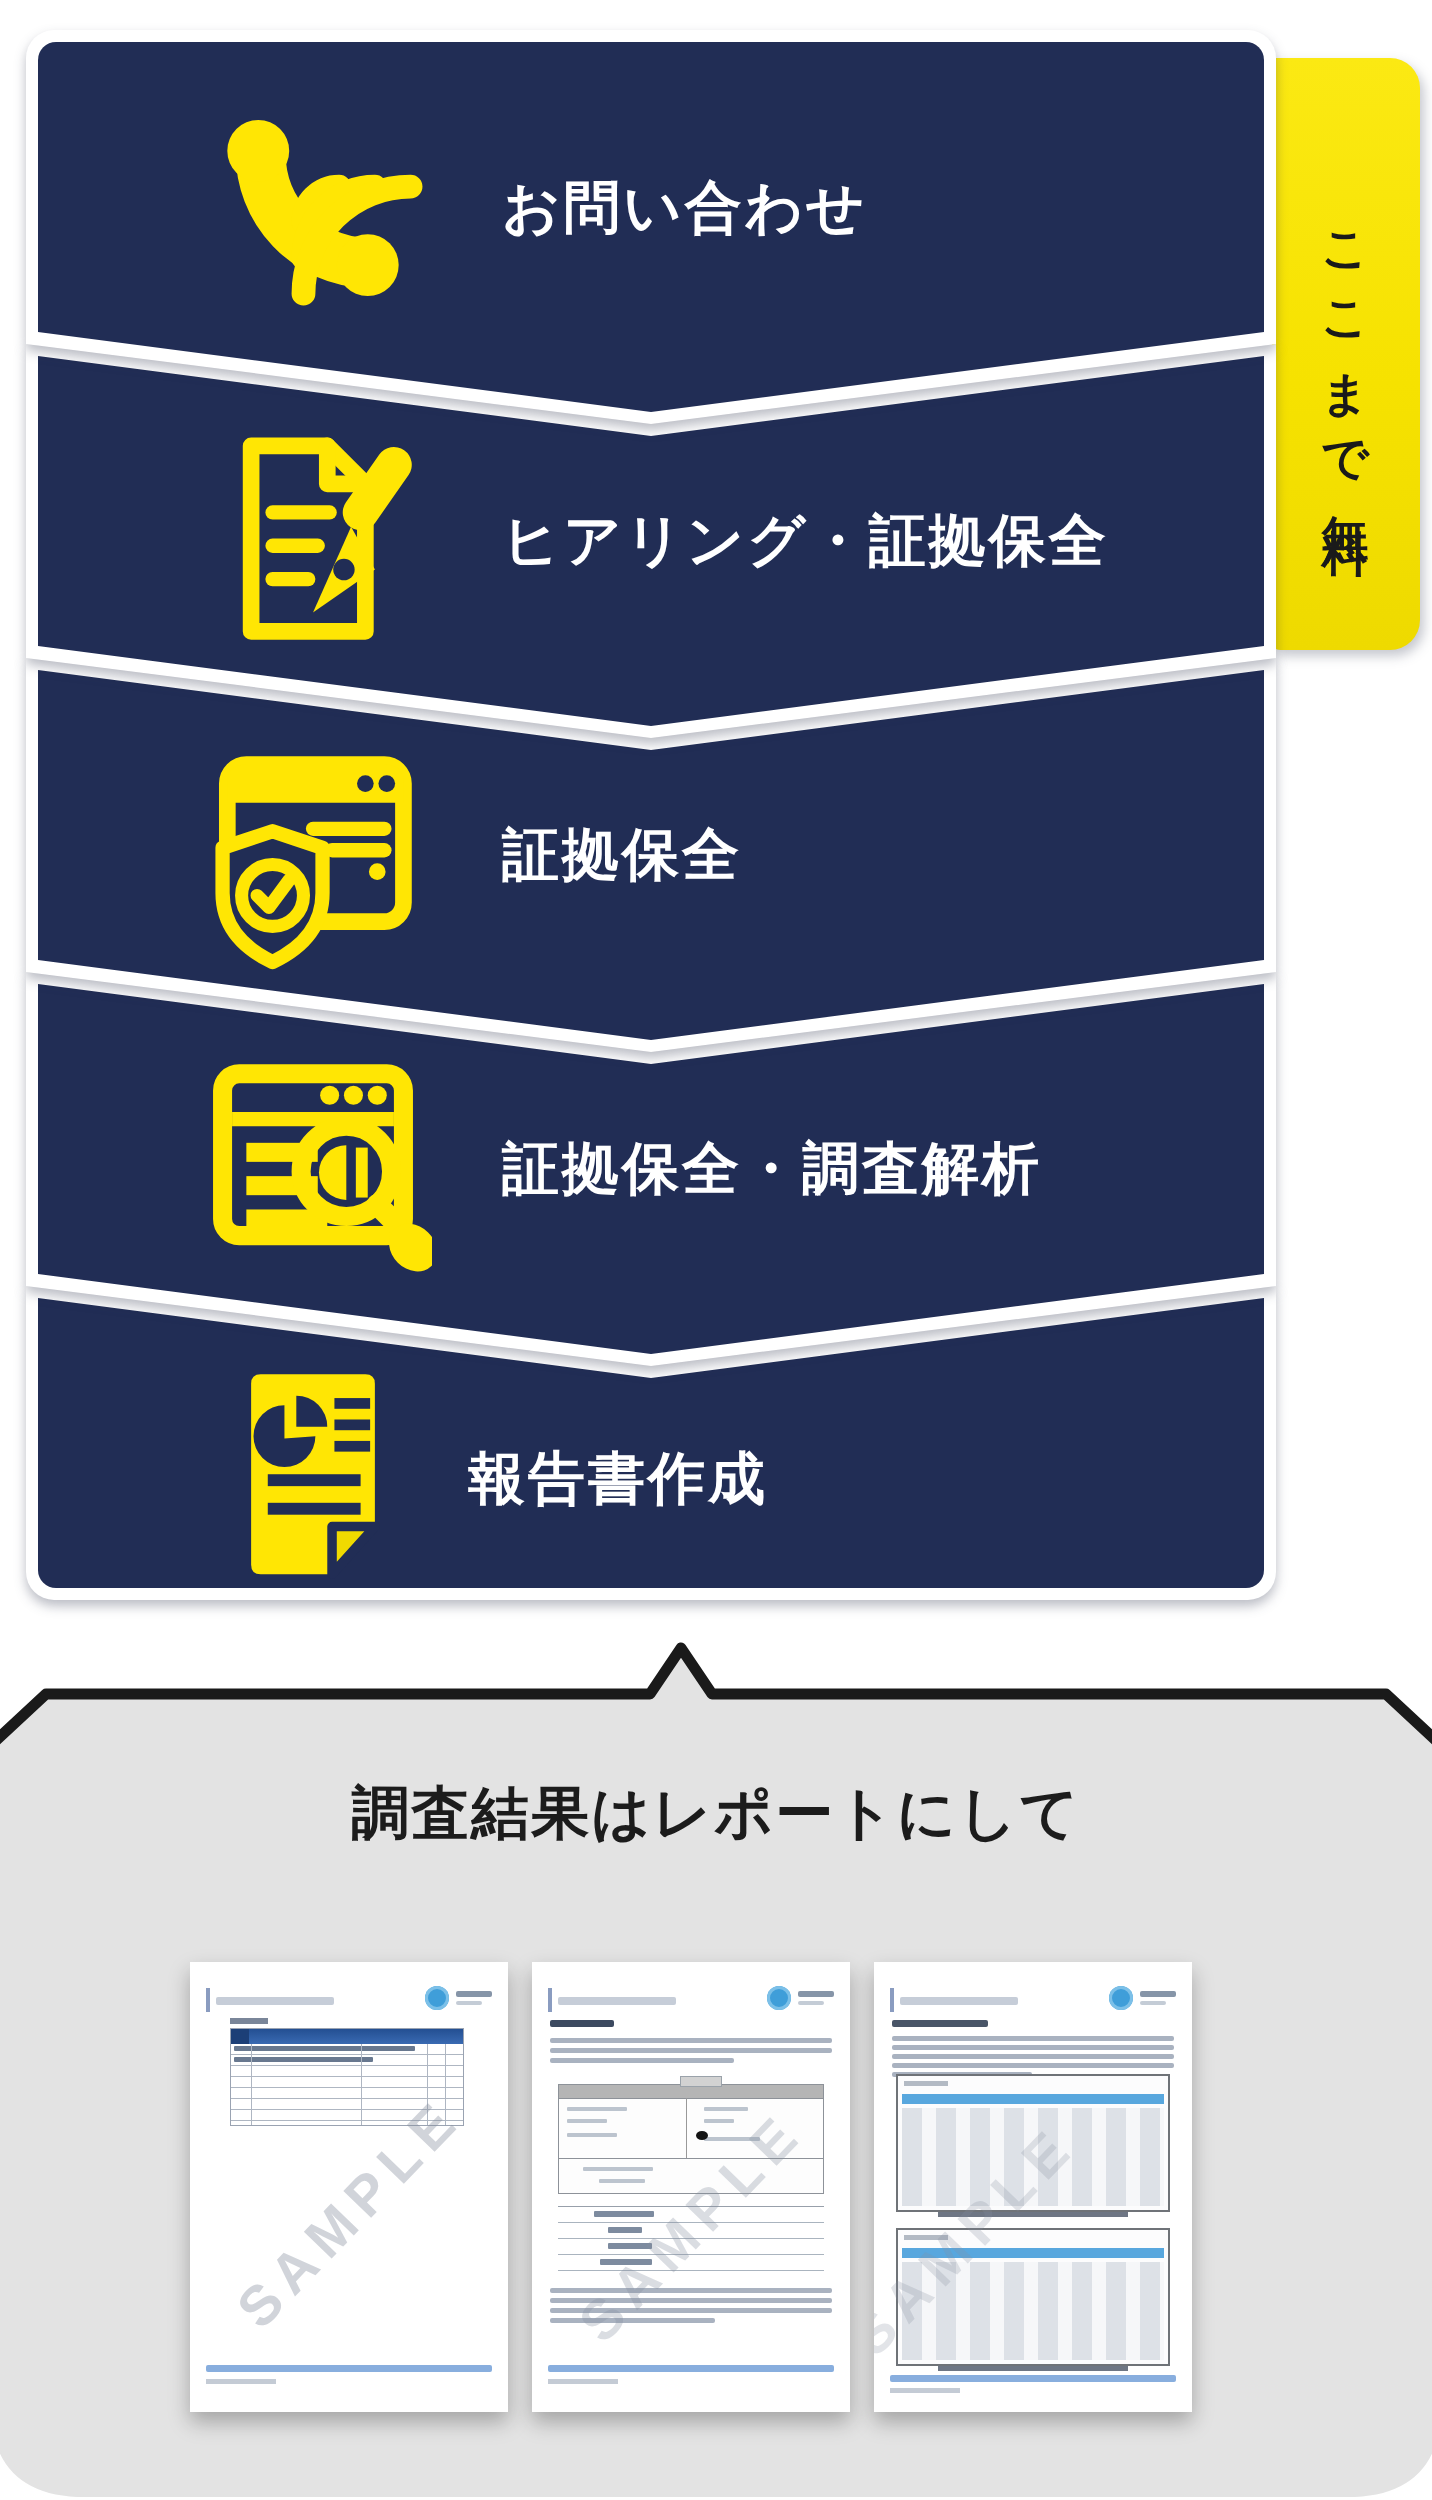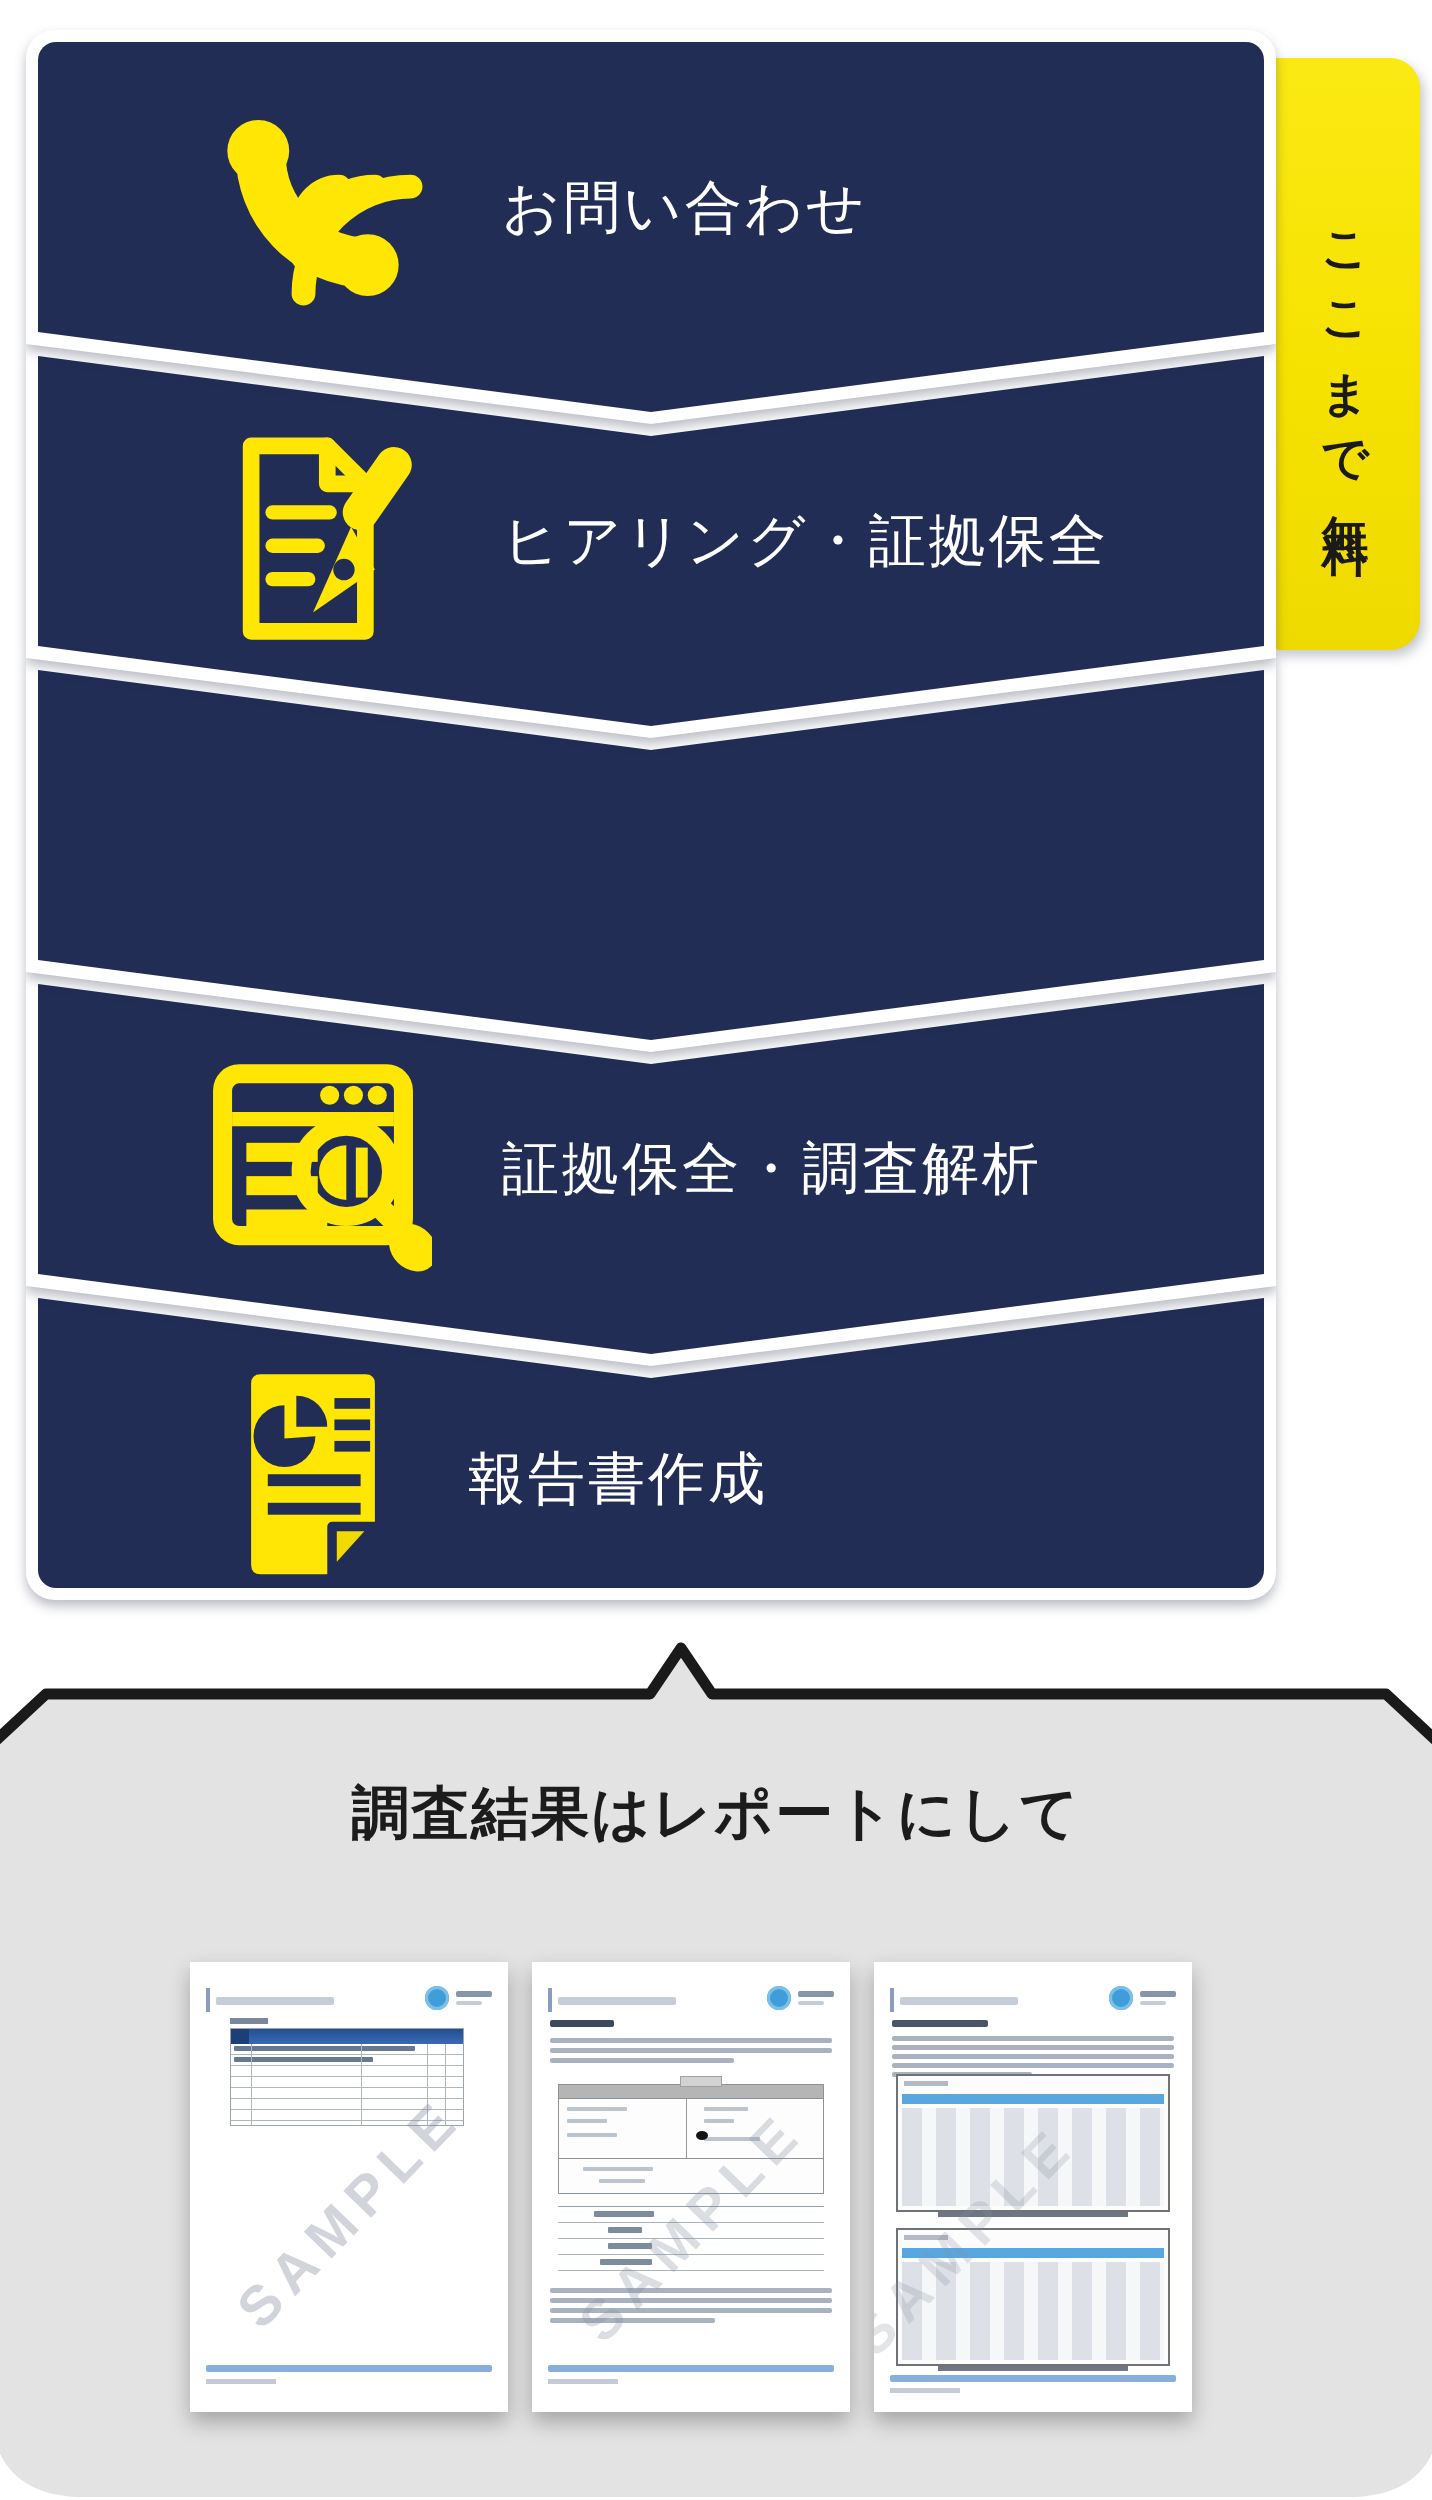--- a/index.html
+++ b/index.html
@@ -21,21 +21,21 @@
   .step-1 .fill{clip-path:polygon(0 0,100% 0,100% calc(100% - 80px),50% 100%,0 calc(100% - 80px));border-radius:18px 18px 0 0;}
   .step-mid .shape{clip-path:polygon(0 0,50% 80px,100% 0,100% calc(100% - 80px),50% 100%,0 calc(100% - 80px));}
   .step-mid .fill{clip-path:polygon(0 0,50% 80px,100% 0,100% calc(100% - 80px),50% 100%,0 calc(100% - 80px));}
   .step-5 .shape{clip-path:polygon(0 0,50% 80px,100% 0,100% 100%,0 100%);}
   .step-5 .fill{clip-path:polygon(0 0,50% 80px,100% 0,100% 100%,0 100%);border-radius:0 0 18px 18px;}
 
   .row{position:absolute;left:168px;right:40px;display:flex;align-items:center;gap:70px;z-index:2;}
   .step-1 .row{top:42px;bottom:80px;}
   .step-mid .row{top:80px;bottom:80px;}
   .step-5 .row{top:80px;bottom:8px;gap:36px;}
-  .step-label{font-size:57px;font-weight:400;letter-spacing:3px;color:#ffffff;white-space:nowrap;}
+  .step-label{font-size:57px;font-weight:700;letter-spacing:3px;color:#ffffff;white-space:nowrap;}
   .icon-box{width:238px;height:238px;flex:0 0 auto;display:flex;align-items:center;justify-content:center;}
   .icon-box svg{width:100%;height:100%;}
 
   
   .free-tab{
     position:absolute;left:1272px;top:58px;width:148px;height:592px;z-index:1;
     background:linear-gradient(180deg,#fbe913 0%,#f6e200 55%,#eeda00 100%);
     border-radius:0 30px 30px 8px;
     display:flex;align-items:center;justify-content:center;
     filter:drop-shadow(4px 6px 6px rgba(25,32,60,.25));
@@ -154,20 +154,39 @@
           <circle cx="63" cy="62" r="4.5" fill="#212d55"></circle>
         </svg>
       </div>
       <span class="step-label">ヒアリング・証拠保全</span>
     </div>
   </div>
 
   <div class="step step-3 step-mid">
     <div class="shape"></div>
     <div class="fill"></div>
+    <div class="row">
+      <div class="icon-box">
+        <svg viewBox="0 0 100 100">
+          <rect x="14" y="12" width="74" height="66" rx="8" fill="none" stroke="#ffe604" stroke-width="7"></rect>
+          <path d="M22 12 H80 Q88 12 88 20 V28 H14 V20 Q14 12 22 12 Z" fill="#ffe604"></path>
+          <circle cx="72" cy="20" r="3.5" fill="#212d55"></circle>
+          <circle cx="81" cy="20" r="3.5" fill="#212d55"></circle>
+          <g stroke="#ffe604" stroke-width="6" stroke-linecap="round">
+            <line x1="50" y1="39" x2="80" y2="39"></line>
+            <line x1="58" y1="48" x2="80" y2="48"></line>
+          </g>
+          <circle cx="77" cy="57" r="3.5" fill="#ffe604"></circle>
+          <path d="M33 40 L54 47 V66 Q54 85 33 95 Q12 85 12 66 V47 Z" fill="#212d55" stroke="#ffe604" stroke-width="6" stroke-linejoin="round"></path>
+          <circle cx="33" cy="67" r="13" fill="none" stroke="#ffe604" stroke-width="5.5"></circle>
+          <path d="M26.5 67 L31.5 72 L40 60.5" fill="none" stroke="#ffe604" stroke-width="5.5" stroke-linecap="round" stroke-linejoin="round"></path>
+        </svg>
+      </div>
+      <span class="step-label">証拠保全</span>
+    </div>
   </div>
 
   <div class="step step-4 step-mid">
     <div class="shape"></div>
     <div class="fill"></div>
     <div class="row">
       <div class="icon-box">
         <svg viewBox="0 0 100 100">
           <rect x="12" y="10" width="76" height="68" rx="7" fill="none" stroke="#ffe604" stroke-width="8"></rect>
           <circle cx="57" cy="19" r="4" fill="#ffe604"></circle>

